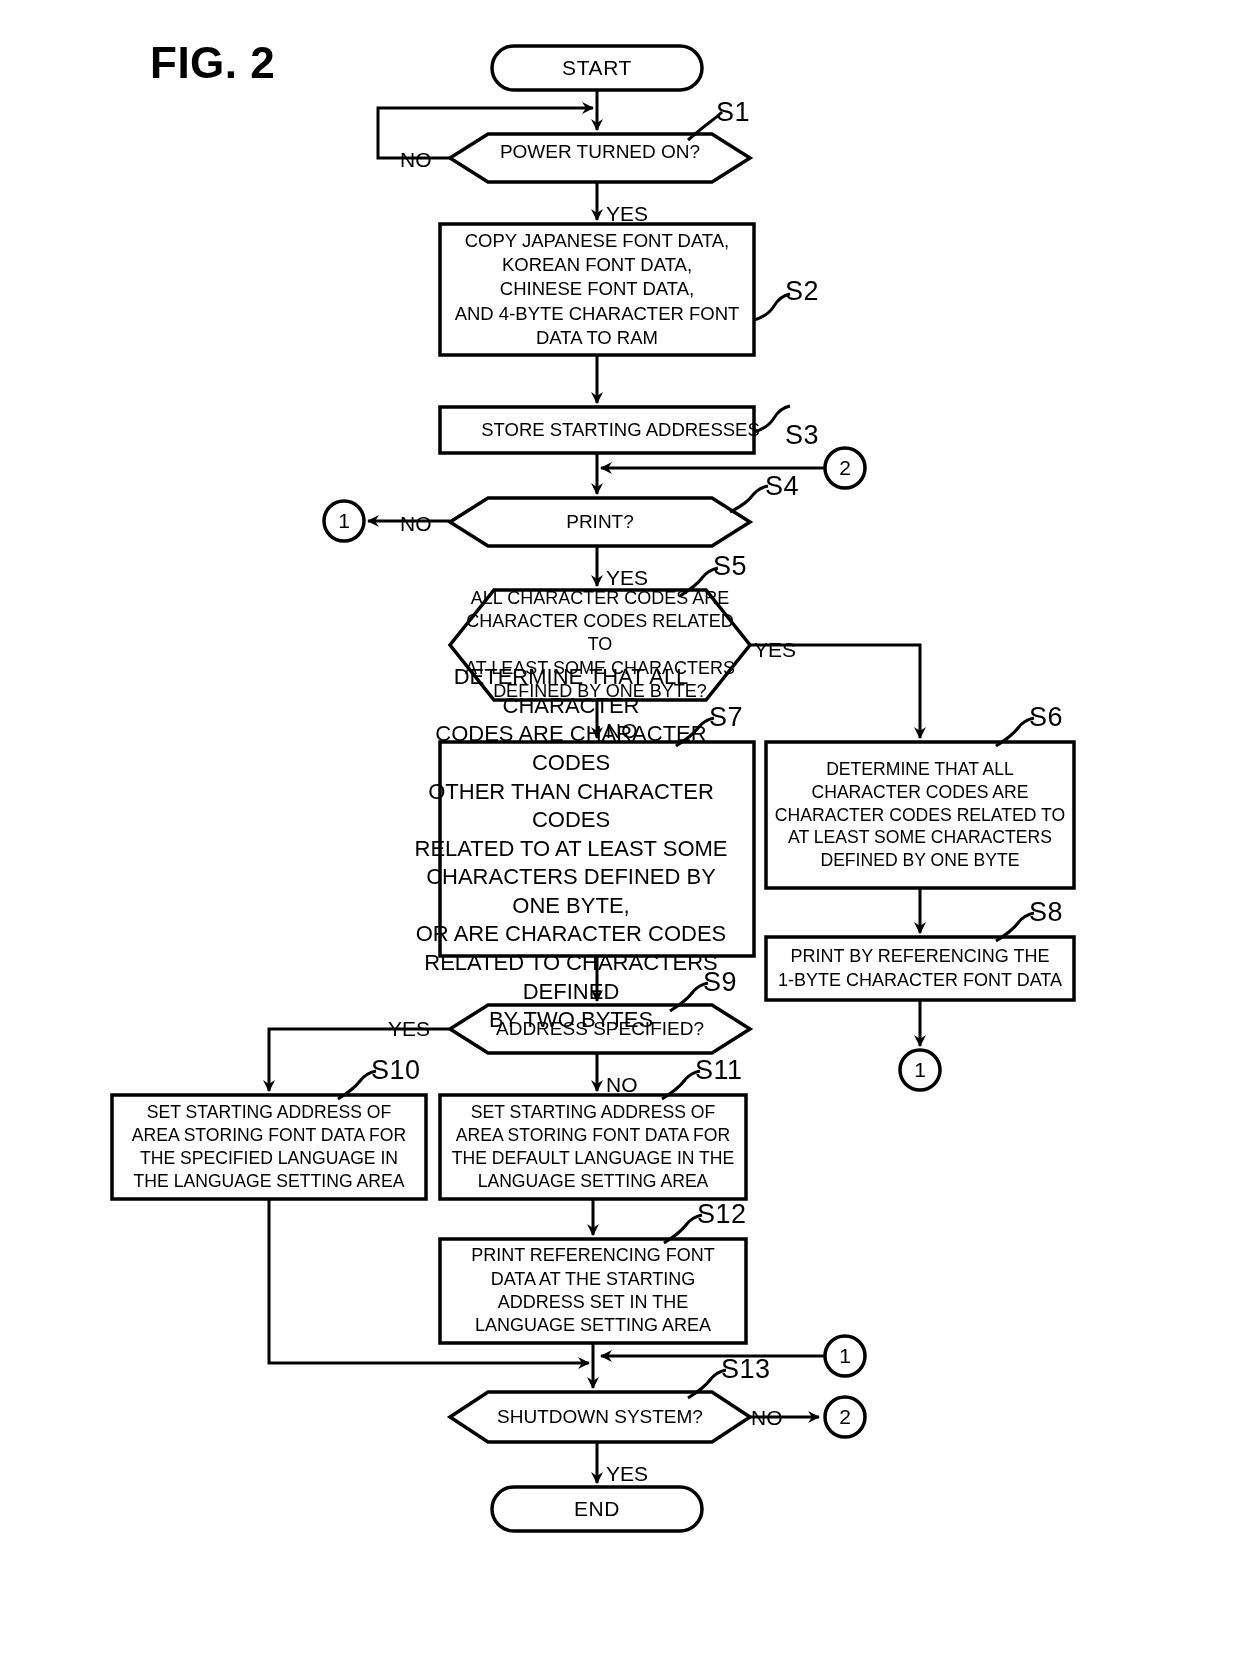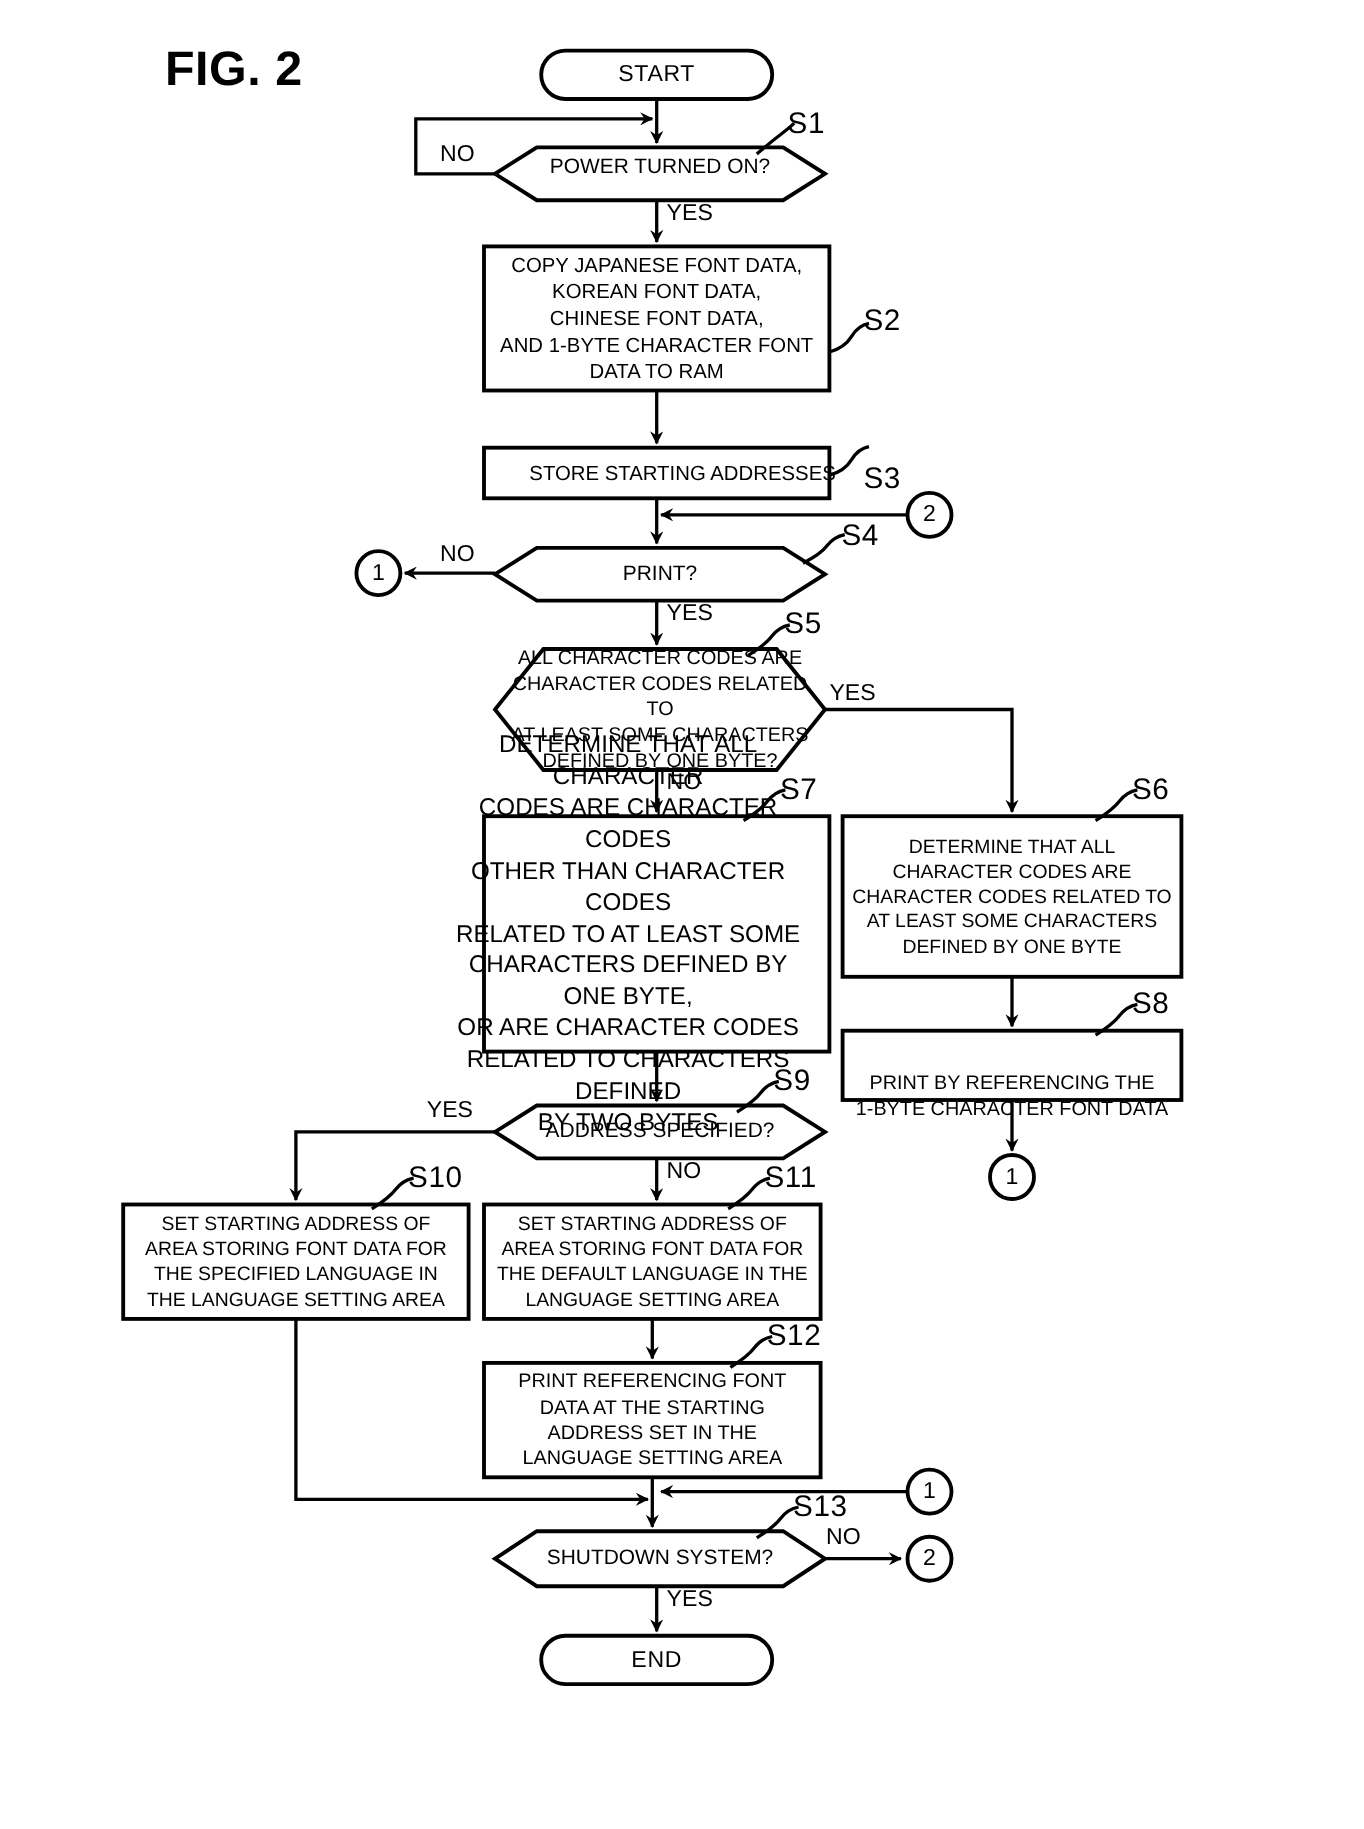--- a/index.html
+++ b/index.html
@@ -61,20 +61,21 @@
   .step-tag {
     position: absolute;
     font-size: 27px;
     font-family: "Liberation Sans", sans-serif;
     letter-spacing: 0.5px;
   }
   .edge-label {
     position: absolute;
     font-size: 21px;
     font-family: "Liberation Sans", sans-serif;
+    margin-top: 20px;
   }
   .conn-label {
     position: absolute;
     display: flex;
     align-items: center;
     justify-content: center;
     font-size: 21px;
     font-family: "Liberation Sans", sans-serif;
   }
 </style>
@@ -187,21 +188,21 @@
     </g>
   </svg>
 
   <div class="node-text terminal" style="left:492px; top:46px; width:210px; height:44px;">START</div>
 
   <div class="node-text decision" style="left:470px; top:128px; width:260px; height:48px;">POWER TURNED ON?</div>
 
   <div class="node-text" style="left:440px; top:224px; width:314px; height:131px;">COPY JAPANESE FONT DATA,
 KOREAN FONT DATA,
 CHINESE FONT DATA,
-AND 1-BYTE CHARACTER FONT
+AND 4-BYTE CHARACTER FONT
 DATA TO RAM</div>
 
   <div class="node-text" style="left:440px; top:407px; width:361px; height:46px;">STORE STARTING ADDRESSES</div>
 
   <div class="node-text decision" style="left:470px; top:498px; width:260px; height:48px;">PRINT?</div>
 
   <div class="node-text decision" style="left:458px; top:590px; width:284px; height:110px; font-size:18px;">ALL CHARACTER CODES ARE
 CHARACTER CODES RELATED TO
 AT LEAST SOME CHARACTERS
 DEFINED BY ONE BYTE?</div>
@@ -214,21 +215,21 @@
 OR ARE CHARACTER CODES
 RELATED TO CHARACTERS DEFINED
 BY TWO BYTES</div>
 
   <div class="node-text" style="left:766px; top:742px; width:308px; height:146px; font-size:17.6px;">DETERMINE THAT ALL
 CHARACTER CODES ARE
 CHARACTER CODES RELATED TO
 AT LEAST SOME CHARACTERS
 DEFINED BY ONE BYTE</div>
 
-  <div class="node-text" style="left:766px; top:937px; width:308px; height:63px; font-size:18px;margin-top:28px;">PRINT BY REFERENCING THE
+  <div class="node-text" style="left:766px; top:937px; width:308px; height:63px; font-size:18px;">PRINT BY REFERENCING THE
 1-BYTE CHARACTER FONT DATA</div>
 
   <div class="node-text decision" style="left:470px; top:1005px; width:260px; height:48px;">ADDRESS SPECIFIED?</div>
 
   <div class="node-text" style="left:112px; top:1095px; width:314px; height:104px; font-size:17.6px;">SET STARTING ADDRESS OF
 AREA STORING FONT DATA FOR
 THE SPECIFIED LANGUAGE IN
 THE LANGUAGE SETTING AREA</div>
 
   <div class="node-text" style="left:440px; top:1095px; width:306px; height:104px; font-size:17.6px;">SET STARTING ADDRESS OF

